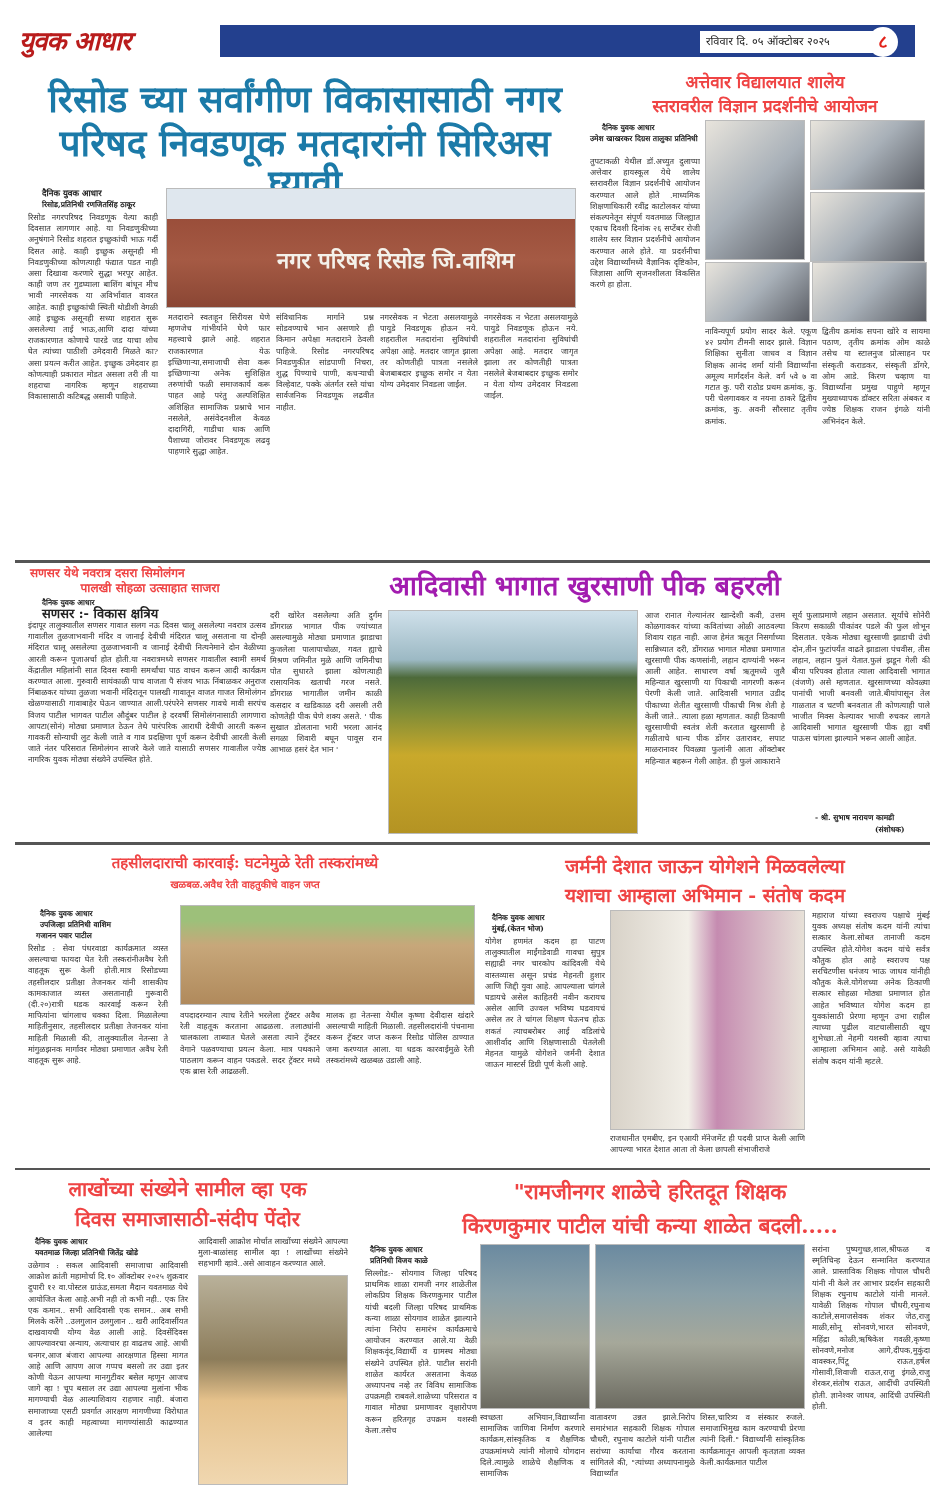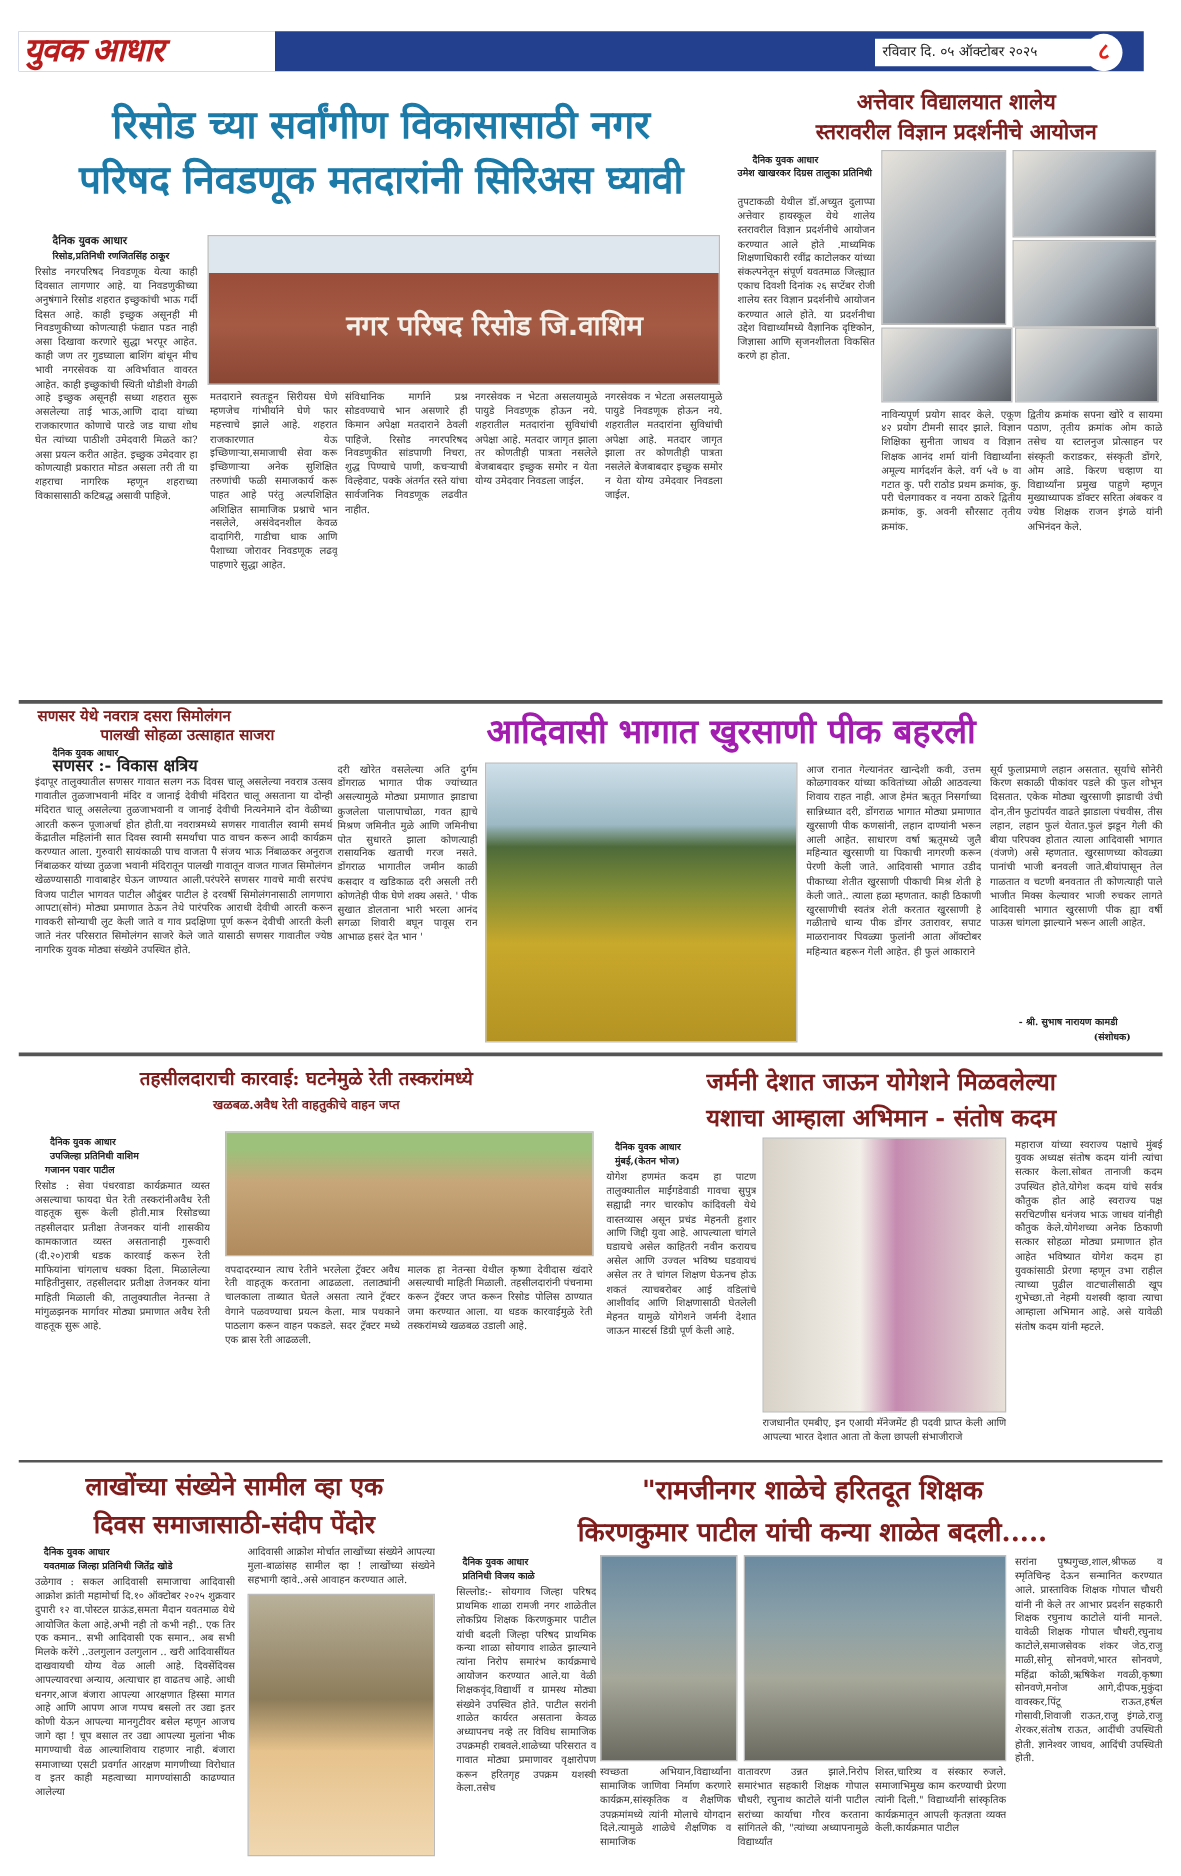--- a/index.html
+++ b/index.html
@@ -2,23 +2,23 @@
 <html><head>
 <meta charset="utf-8">
 <style>
 *{box-sizing:border-box;margin:0;padding:0}
 body{width:945px;height:1501px;background:#fff;font-family:"DejaVu Serif",serif;color:#222;position:relative;overflow:hidden}
 .abs{position:absolute}
 .masthead{left:15px;top:25px;width:900px;height:32px;background:#23408e}
 .logo{left:15px;top:25px;width:205px;height:32px;background:#fff;color:#b91c1c;font-family:"DejaVu Sans",sans-serif;font-weight:bold;font-size:26px;line-height:32px;font-style:italic;padding-left:4px;letter-spacing:-1px}
 .datebox{left:700px;top:31px;width:180px;height:22px;background:#fff;font-family:"DejaVu Sans",sans-serif;font-size:11px;line-height:22px;padding-left:6px;color:#222}
 .pagecircle{left:868px;top:27px;width:30px;height:30px;border-radius:50%;background:#fff;color:#e2231a;font-weight:bold;font-size:18px;text-align:center;line-height:30px;font-family:"DejaVu Sans",sans-serif}
-.h-blue{font-family:"DejaVu Sans",sans-serif;font-weight:bold;color:#1b7aa8;font-size:31px;line-height:40px;text-align:center}
+.h-blue{font-family:"DejaVu Sans",sans-serif;font-weight:bold;color:#1b7aa8;font-size:37px;line-height:40px;text-align:center}
 .h-dark{font-family:"DejaVu Sans",sans-serif;color:#a21caf;text-align:center;font-weight:bold}
-.h-black{font-family:"DejaVu Serif",serif;color:#7f1d1d;text-align:center;font-weight:bold}
+.h-black{font-family:"DejaVu Serif",serif;color:#ef4444;text-align:center;font-weight:bold}
 .col{font-size:8px;line-height:11.2px;text-align:justify;color:#333;overflow:hidden}
 .byline{font-size:8.5px;line-height:12px;font-weight:bold;color:#222}
 .photo{overflow:hidden;border:1px solid #bbb}
 .rule{height:3px;background:#555}
 .ph-bldg{background:linear-gradient(#dfe7ee 0%,#dfe7ee 25%,#9a4e3a 25%,#a55a44 60%,#8a4634 100%)}
 .ph-bldg .sign{position:absolute;left:110px;top:55px;color:#f4f1ea;font-weight:bold;font-family:"DejaVu Sans",sans-serif;font-size:22px}
 .ph-field{background:linear-gradient(#cfe0ea 0%,#9cb9c4 22%,#4d6a3a 30%,#7d8b37 45%,#c9a92b 65%,#b49323 100%)}
 .ph-class{background:linear-gradient(135deg,#e8e4dc,#a8b0b8 50%,#5c5f66)}
 .ph-truck{background:linear-gradient(#9dc07a 0%,#9dc07a 15%,#c7a77a 40%,#b08a5c 100%)}
 .ph-men{background:linear-gradient(90deg,#d8d2c8,#f2efe8 40%,#c58bb0 55%,#e7e1d8)}

